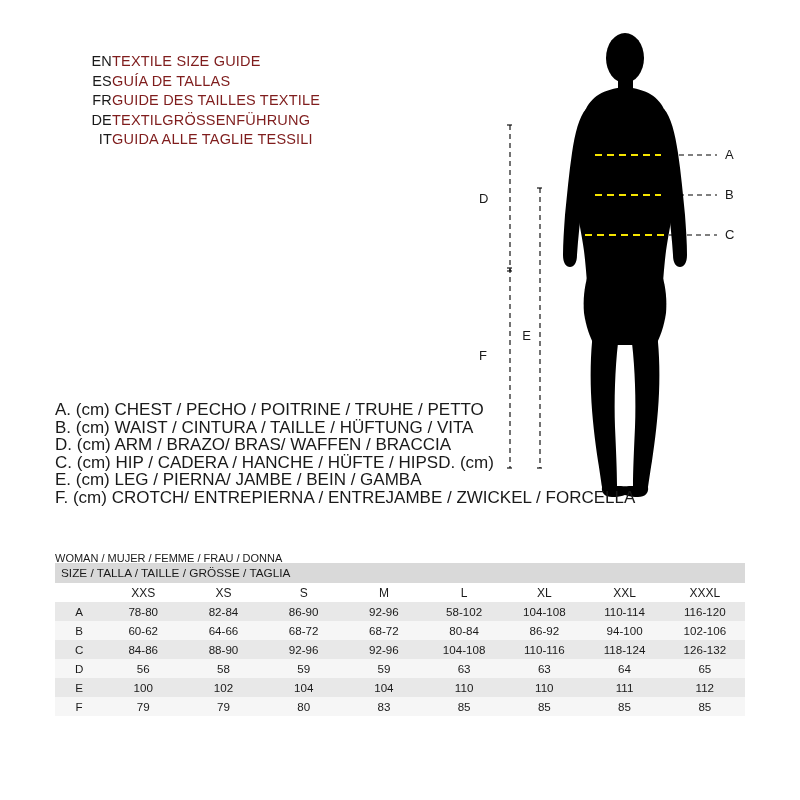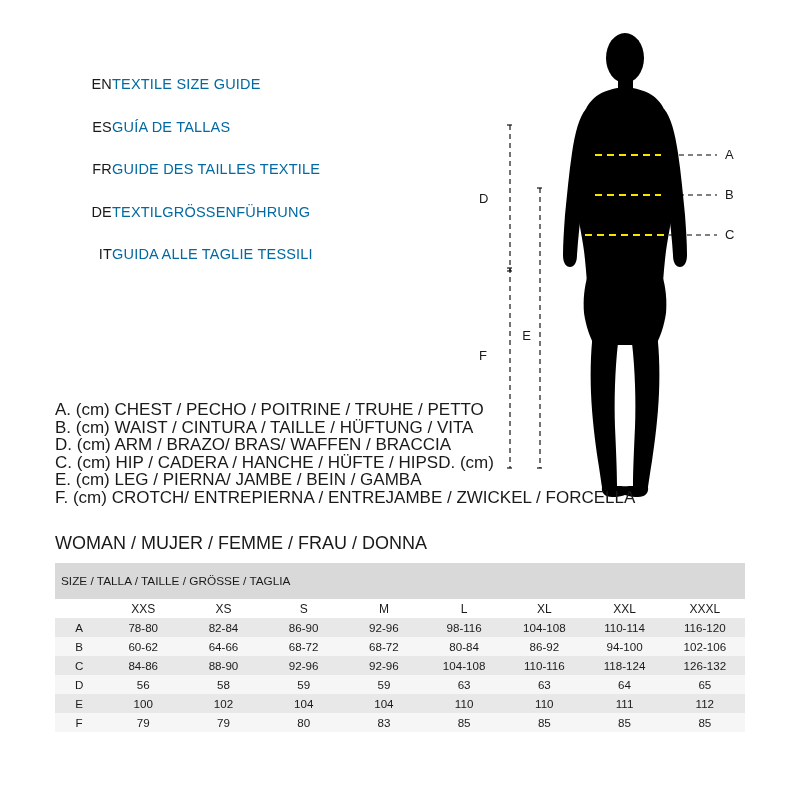--- a/index.html
+++ b/index.html
@@ -35,42 +35,41 @@
     font-size: 14.5px;
     line-height: 19.5px;
     letter-spacing: 0.2px;
   }
   .title-lang {
     width: 50px;
     flex: 0 0 50px;
     color: #1a1a1a;
   }
   .title-text {
-    color: #0369a1;
-    margin-top: 23px;
+    color: #7f1d1d;
   }
 
   
   .legend {
     position: absolute;
     left: 55px;
     top: 401px;
     width: 430px;
   }
   .legend-line {
     font-size: 17px;
     line-height: 17.5px;
     color: #1a1a1a;
     white-space: nowrap;
   }
   .legend-note {
     position: absolute;
     left: 55px;
-    top: 535px;
-    font-size: 18px;
+    top: 550px;
+    font-size: 11px;
     line-height: 17.5px;
     color: #1a1a1a;
     white-space: nowrap;
   }
 
   
   .table-wrap {
     position: absolute;
     left: 55px;
     top: 563px;
@@ -86,21 +85,21 @@
     padding: 0;
     height: 19px;
     font-weight: normal;
     text-align: center;
     vertical-align: middle;
   }
   tr.head-row td {
     background: #d9d9d9;
     text-align: left;
     padding-left: 6px;
-    height: 36px;
+    height: 20px;
     font-size: 11.8px;
   }
   tr.cols-row td {
     background: #ffffff;
     font-size: 12px;
   }
   tr.zebra-dark td {
     background: #e8e8e8;
   }
   tr.zebra-light td {
@@ -299,21 +298,21 @@
           <td>XXL</td>
           <td>XXXL</td>
         </tr>
 
         <tr class="zebra-dark">
           <td class="rowlabel">A</td>
           <td>78-80</td>
           <td>82-84</td>
           <td>86-90</td>
           <td>92-96</td>
-          <td>98-116</td>
+          <td>58-102</td>
           <td>104-108</td>
           <td>110-114</td>
           <td>116-120</td>
         </tr>
 
         <tr class="zebra-light">
           <td class="rowlabel">B</td>
           <td>60-62</td>
           <td>64-66</td>
           <td>68-72</td>

